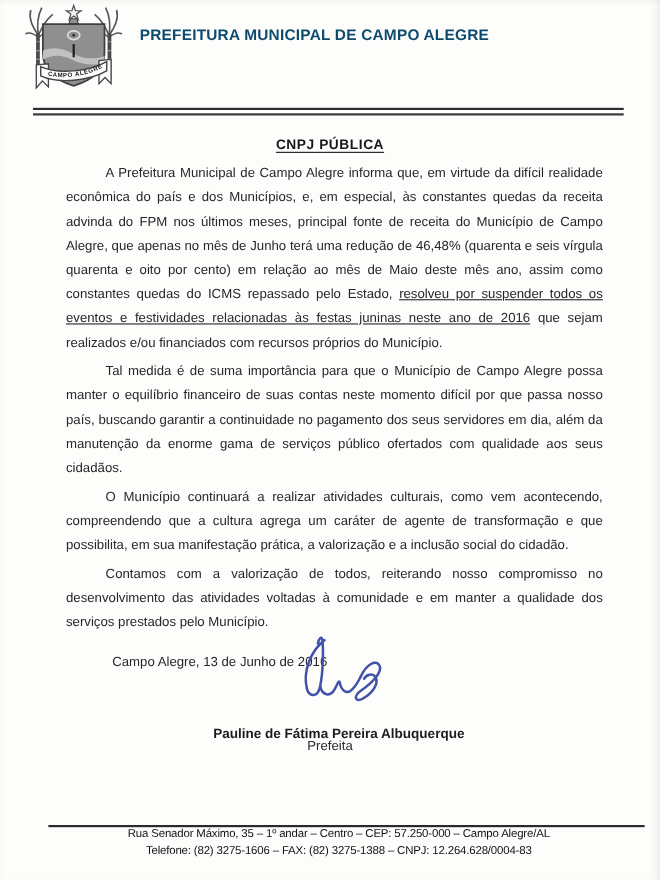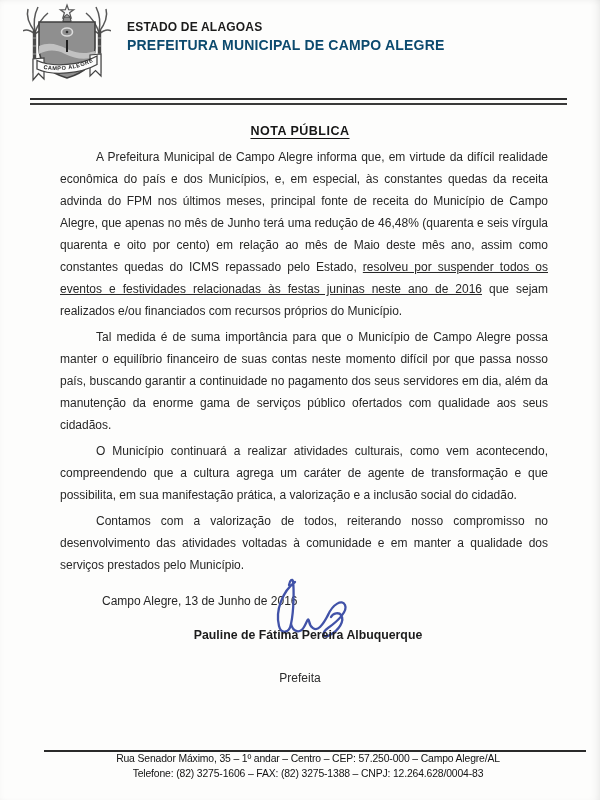--- a/index.html
+++ b/index.html
@@ -21,21 +21,21 @@
     font-weight:bold;font-size:12.5px;letter-spacing:.5px;color:#161616;
     text-decoration:underline;text-underline-offset:3px;}
   
   .body{position:absolute;left:60px;top:146px;width:488px;
     font-size:12px;line-height:22px;text-align:justify;color:#272727;}
   .body p{margin:0 0 4px 0;text-indent:36px;}
   .u{text-decoration:underline;margin-top:25px;}
   
   .dateline{position:absolute;left:102px;top:594px;font-size:12px;color:#272727;}
   .signature{position:absolute;left:262px;top:577px;width:105px;height:78px;}
-  .signer{position:absolute;left:0;top:628px;width:100%;text-align:center;
+  .signer{position:absolute;left:0;top:660px;width:100%;text-align:center;
     font-weight:bold;font-size:12.3px;color:#1c1c1c;padding-left:16px;box-sizing:border-box;}
   .role{position:absolute;left:0;top:671px;width:100%;text-align:center;
     font-size:12px;color:#2b2b2b;box-sizing:border-box;}
   
   .footer-rule{position:absolute;left:44px;top:750px;width:542px;border-top:2px solid #2a2a2a;}
   .footer-line{position:absolute;left:30px;width:556px;text-align:center;
     font-weight:normal;font-size:10.4px;letter-spacing:-.15px;color:#121212;}
   .f1{top:753px;}
   .f2{top:768px;}
 </style>
@@ -88,26 +88,25 @@
     <path d="M10,57 L21,56 L21,77 L15.5,71.5 L10,78 Z" fill="#fbfbfb" stroke="#444" stroke-width="1.2"></path>
     <path d="M78,52 L67,53 L67,74 L72.5,68.5 L78,74 Z" fill="#fbfbfb" stroke="#444" stroke-width="1.2"></path>
     <path d="M14,58.5 C30,66 58,63 74,54 L74,62.5 C58,71.5 30,74.5 14,67 Z" fill="#fcfcfc" stroke="#444" stroke-width="1.3"></path>
     <path id="bannerPath" d="M16.5,65.5 C32,71 56,67.5 72.5,58.5" fill="none"></path>
     <text font-size="5.6" font-weight="bold" fill="#1e1e1e" letter-spacing="0.5" font-family="Liberation Sans, sans-serif">
       <textPath href="#bannerPath" startOffset="4">CAMPO ALEGRE</textPath>
     </text>
   </svg>
 
   <div class="header-text">
-    <div class="state">ESTADO DE ALAGOAS</div>
     <div class="muni">PREFEITURA MUNICIPAL DE CAMPO ALEGRE</div>
   </div>
   <div class="double-rule"></div>
 
-  <div class="doc-title">NOTA PÚBLICA</div>
+  <div class="doc-title">CNPJ PÚBLICA</div>
 
   <div class="body">
     <p><span>A Prefeitura Municipal de Campo Alegre informa que, em virtude da difícil realidade econômica do país e dos Municípios, e, em especial, às constantes quedas da receita advinda do FPM nos últimos meses, principal fonte de receita do Município de Campo Alegre, que apenas no mês de Junho terá uma redução de 46,48% (quarenta e seis vírgula quarenta e oito por cento) em relação ao mês de Maio deste mês ano, assim como constantes quedas do ICMS repassado pelo Estado, </span><span class="u">resolveu por suspender todos os eventos e festividades relacionadas às festas juninas neste ano de 2016</span><span> que sejam realizados e/ou financiados com recursos próprios do Município.</span></p>
     <p>Tal medida é de suma importância para que o Município de Campo Alegre possa manter o equilíbrio financeiro de suas contas neste momento difícil por que passa nosso país, buscando garantir a continuidade no pagamento dos seus servidores em dia, além da manutenção da enorme gama de serviços público ofertados com qualidade aos seus cidadãos.</p>
     <p>O Município continuará a realizar atividades culturais, como vem acontecendo, compreendendo que a cultura agrega um caráter de agente de transformação e que possibilita, em sua manifestação prática, a valorização e a inclusão social do cidadão.</p>
     <p>Contamos com a valorização de todos, reiterando nosso compromisso no desenvolvimento das atividades voltadas à comunidade e em manter a qualidade dos serviços prestados pelo Município.</p>
   </div>
 
   <div class="dateline">Campo Alegre, 13 de Junho de 2016</div>
 

